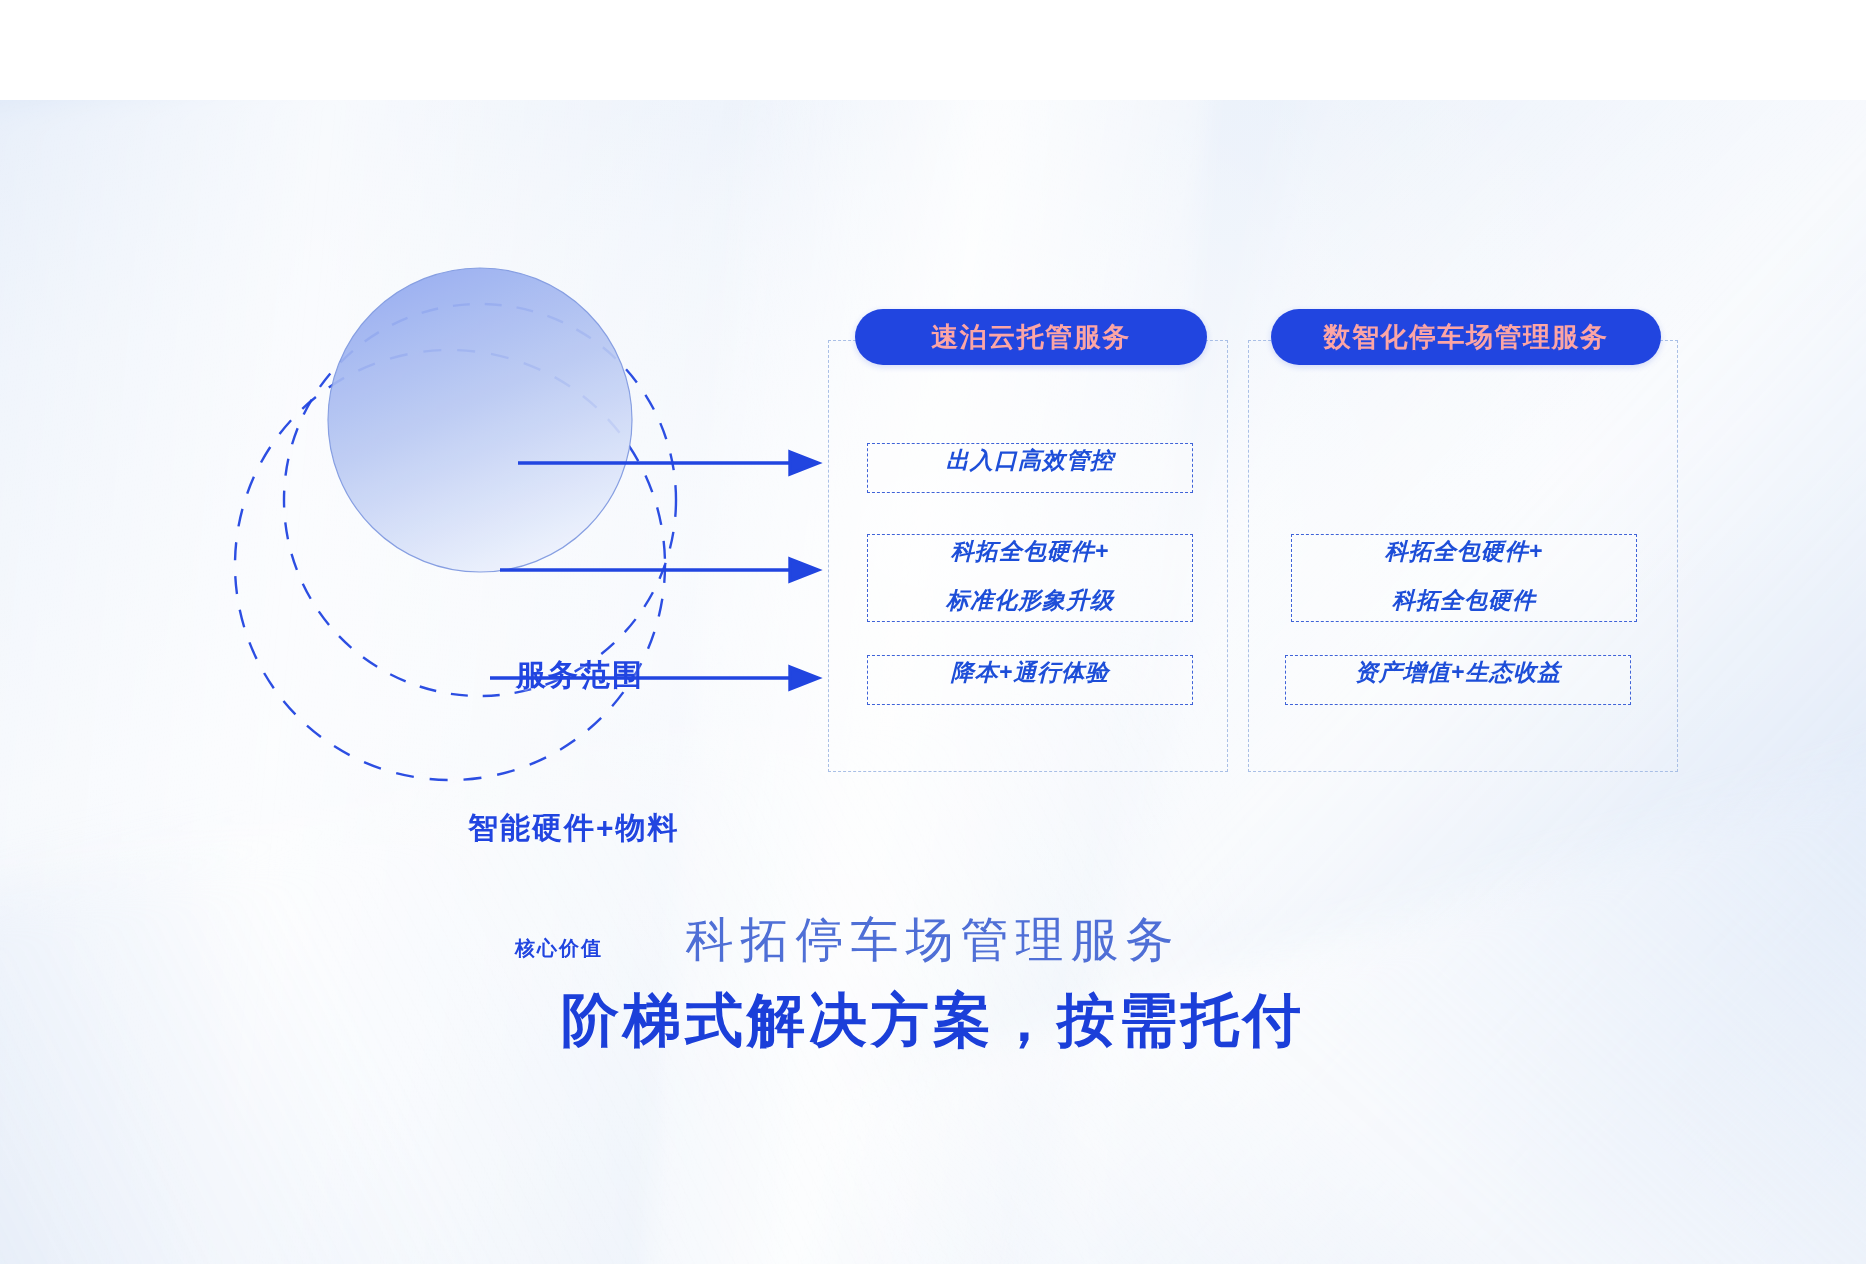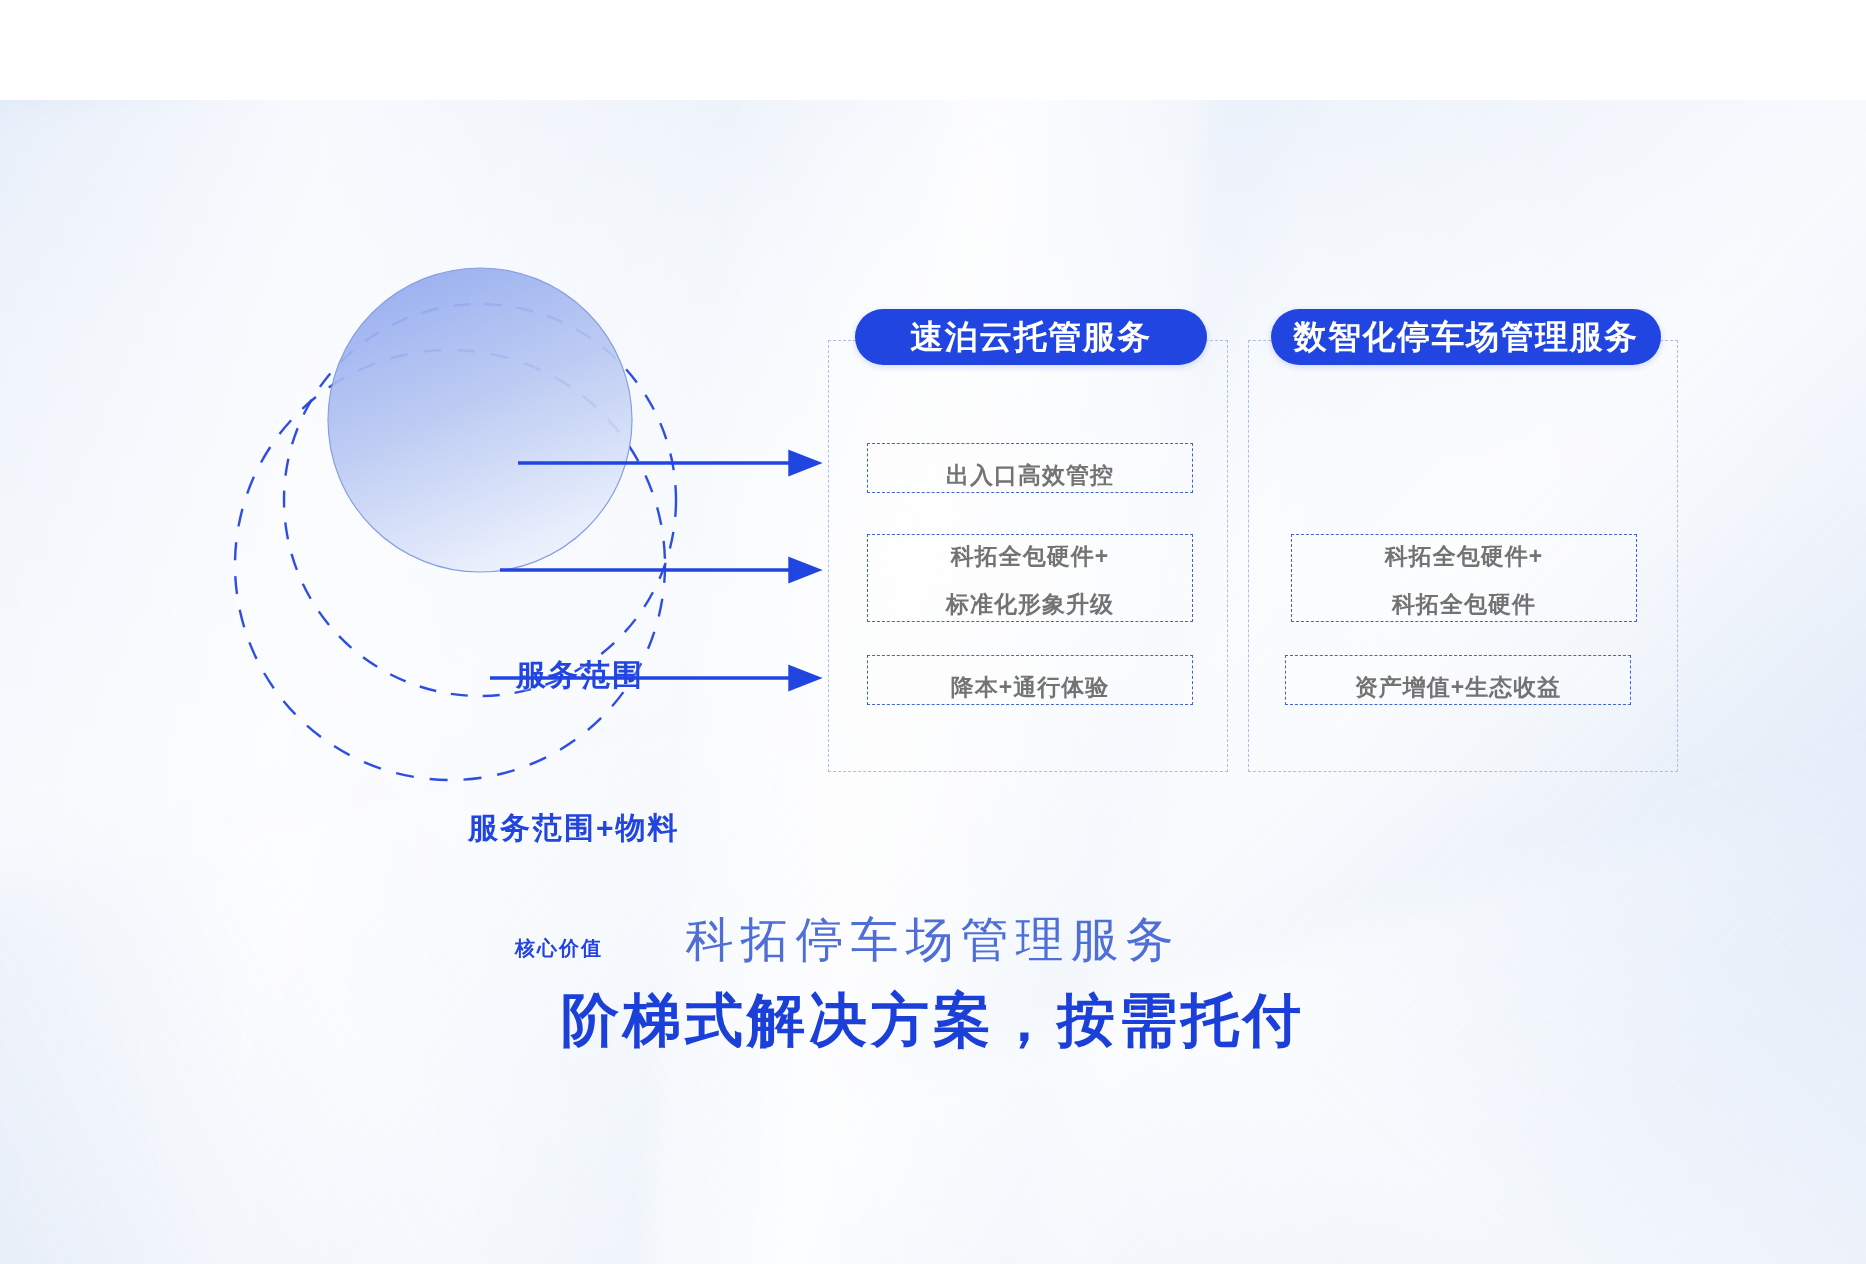--- a/index.html
+++ b/index.html
@@ -129,51 +129,52 @@
     box-sizing: border-box;
     z-index: 3;
   }
   #panel-left  { left: 828px;  top: 340px; width: 400px; height: 432px; }
   #panel-right { left: 1248px; top: 340px; width: 430px; height: 432px; }
 
   .pill {
     position: absolute;
     top: -32px;
     background: #2145e0;
-    color: #ffffff;
+    color: #fca5a5;
     border-radius: 34px;
-    font-size: 33px;
+    font-size: 27px;
     font-weight: bold;
     letter-spacing: 1.5px;
     display: flex;
     align-items: center;
     justify-content: center;
     height: 56px;
     white-space: nowrap;
     box-shadow: 0 2px 6px rgba(33,69,224,0.18);
     z-index: 7;
   }
   #pill-left  { left: 26px; width: 352px; }
   #pill-right { left: 22px; width: 390px; }
 
   .cell {
     position: absolute;
     border: 1.4px dashed #3f63d8;
     box-sizing: border-box;
     background: rgba(255,255,255,0.28);
-    color: #737373;
+    color: #1d4ed8;
     font-size: 23px;
     font-weight: bold;
     letter-spacing: 1px;
     display: flex;
     flex-direction: column;
     align-items: center;
-    justify-content: flex-end;
+    justify-content: flex-start;
     line-height: 1.42;
     text-align: center;
+    font-style: italic;
   }
   .cell.c1 { left: 38px; top: 102px; width: 326px; height: 50px; }
   .cell.c2 { left: 38px; top: 193px; width: 326px; height: 88px; gap: 16px; }
   .cell.c3 { left: 38px; top: 314px; width: 326px; height: 50px; }
 
   #panel-right .cell.c1 { left: 42px; width: 346px; }
   #panel-right .cell.c2 { left: 42px; width: 346px; }
   #panel-right .cell.c3 { left: 36px; width: 346px; }
 
   
@@ -224,21 +225,21 @@
       </defs>
 
       <circle cx="300" cy="335" r="215" fill="none" stroke="#2145e0" stroke-width="2.4" stroke-dasharray="18 16" opacity="0.95"></circle>
 
       <circle cx="330" cy="270" r="196" fill="none" stroke="#2145e0" stroke-width="2.4" stroke-dasharray="17 15" opacity="0.95"></circle>
 
       <circle cx="330" cy="190" r="152" fill="url(#inner-grad)" stroke="#7e98e0" stroke-width="1.2" opacity="0.92"></circle>
     </svg>
 
     <div class="circle-label" id="lbl-scope">服务范围</div>
-    <div class="circle-label" id="lbl-hw">服务范围+物料</div>
+    <div class="circle-label" id="lbl-hw">智能硬件+物料</div>
     <div class="circle-label" id="lbl-value">核心价值</div>
   </div>
 
   <svg class="arrows" viewBox="0 0 1866 1264">
     <g stroke="#2145e0" stroke-width="3.4" fill="#2145e0">
       <line x1="518" y1="463" x2="790" y2="463"></line>
       <polygon points="790,452 818,463 790,474"></polygon>
 
       <line x1="500" y1="570" x2="790" y2="570"></line>
       <polygon points="790,559 818,570 790,581"></polygon>

